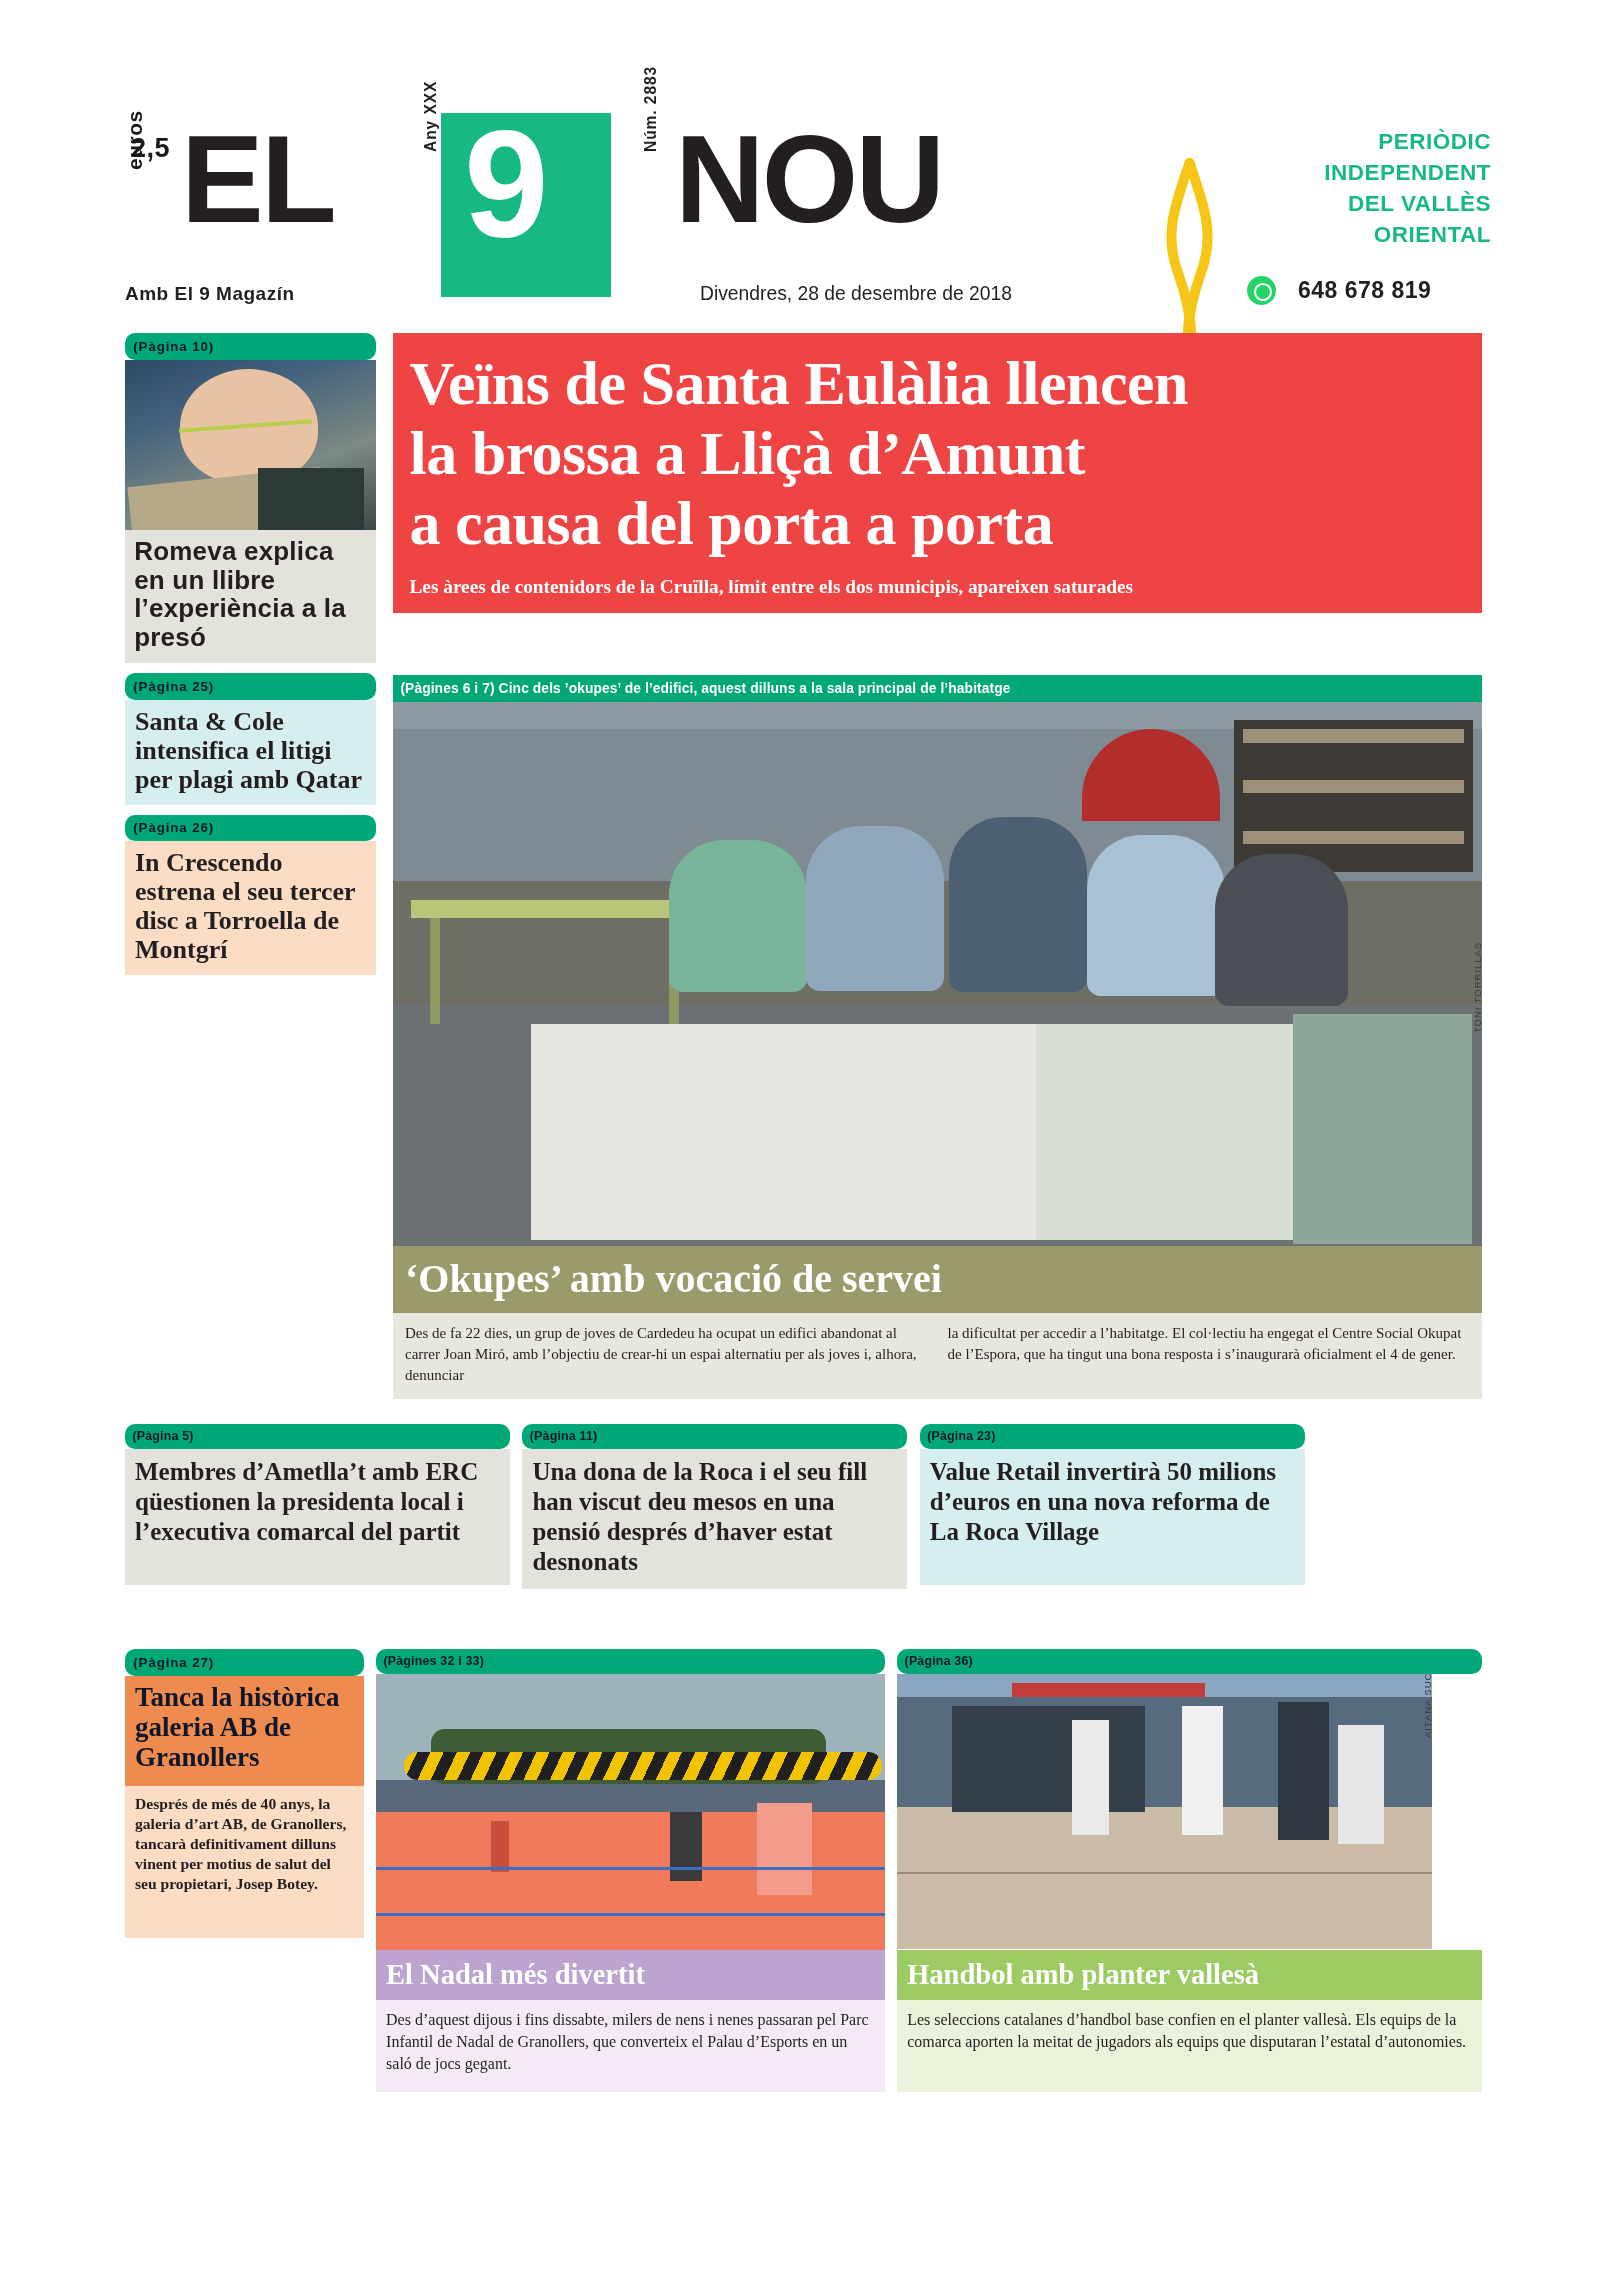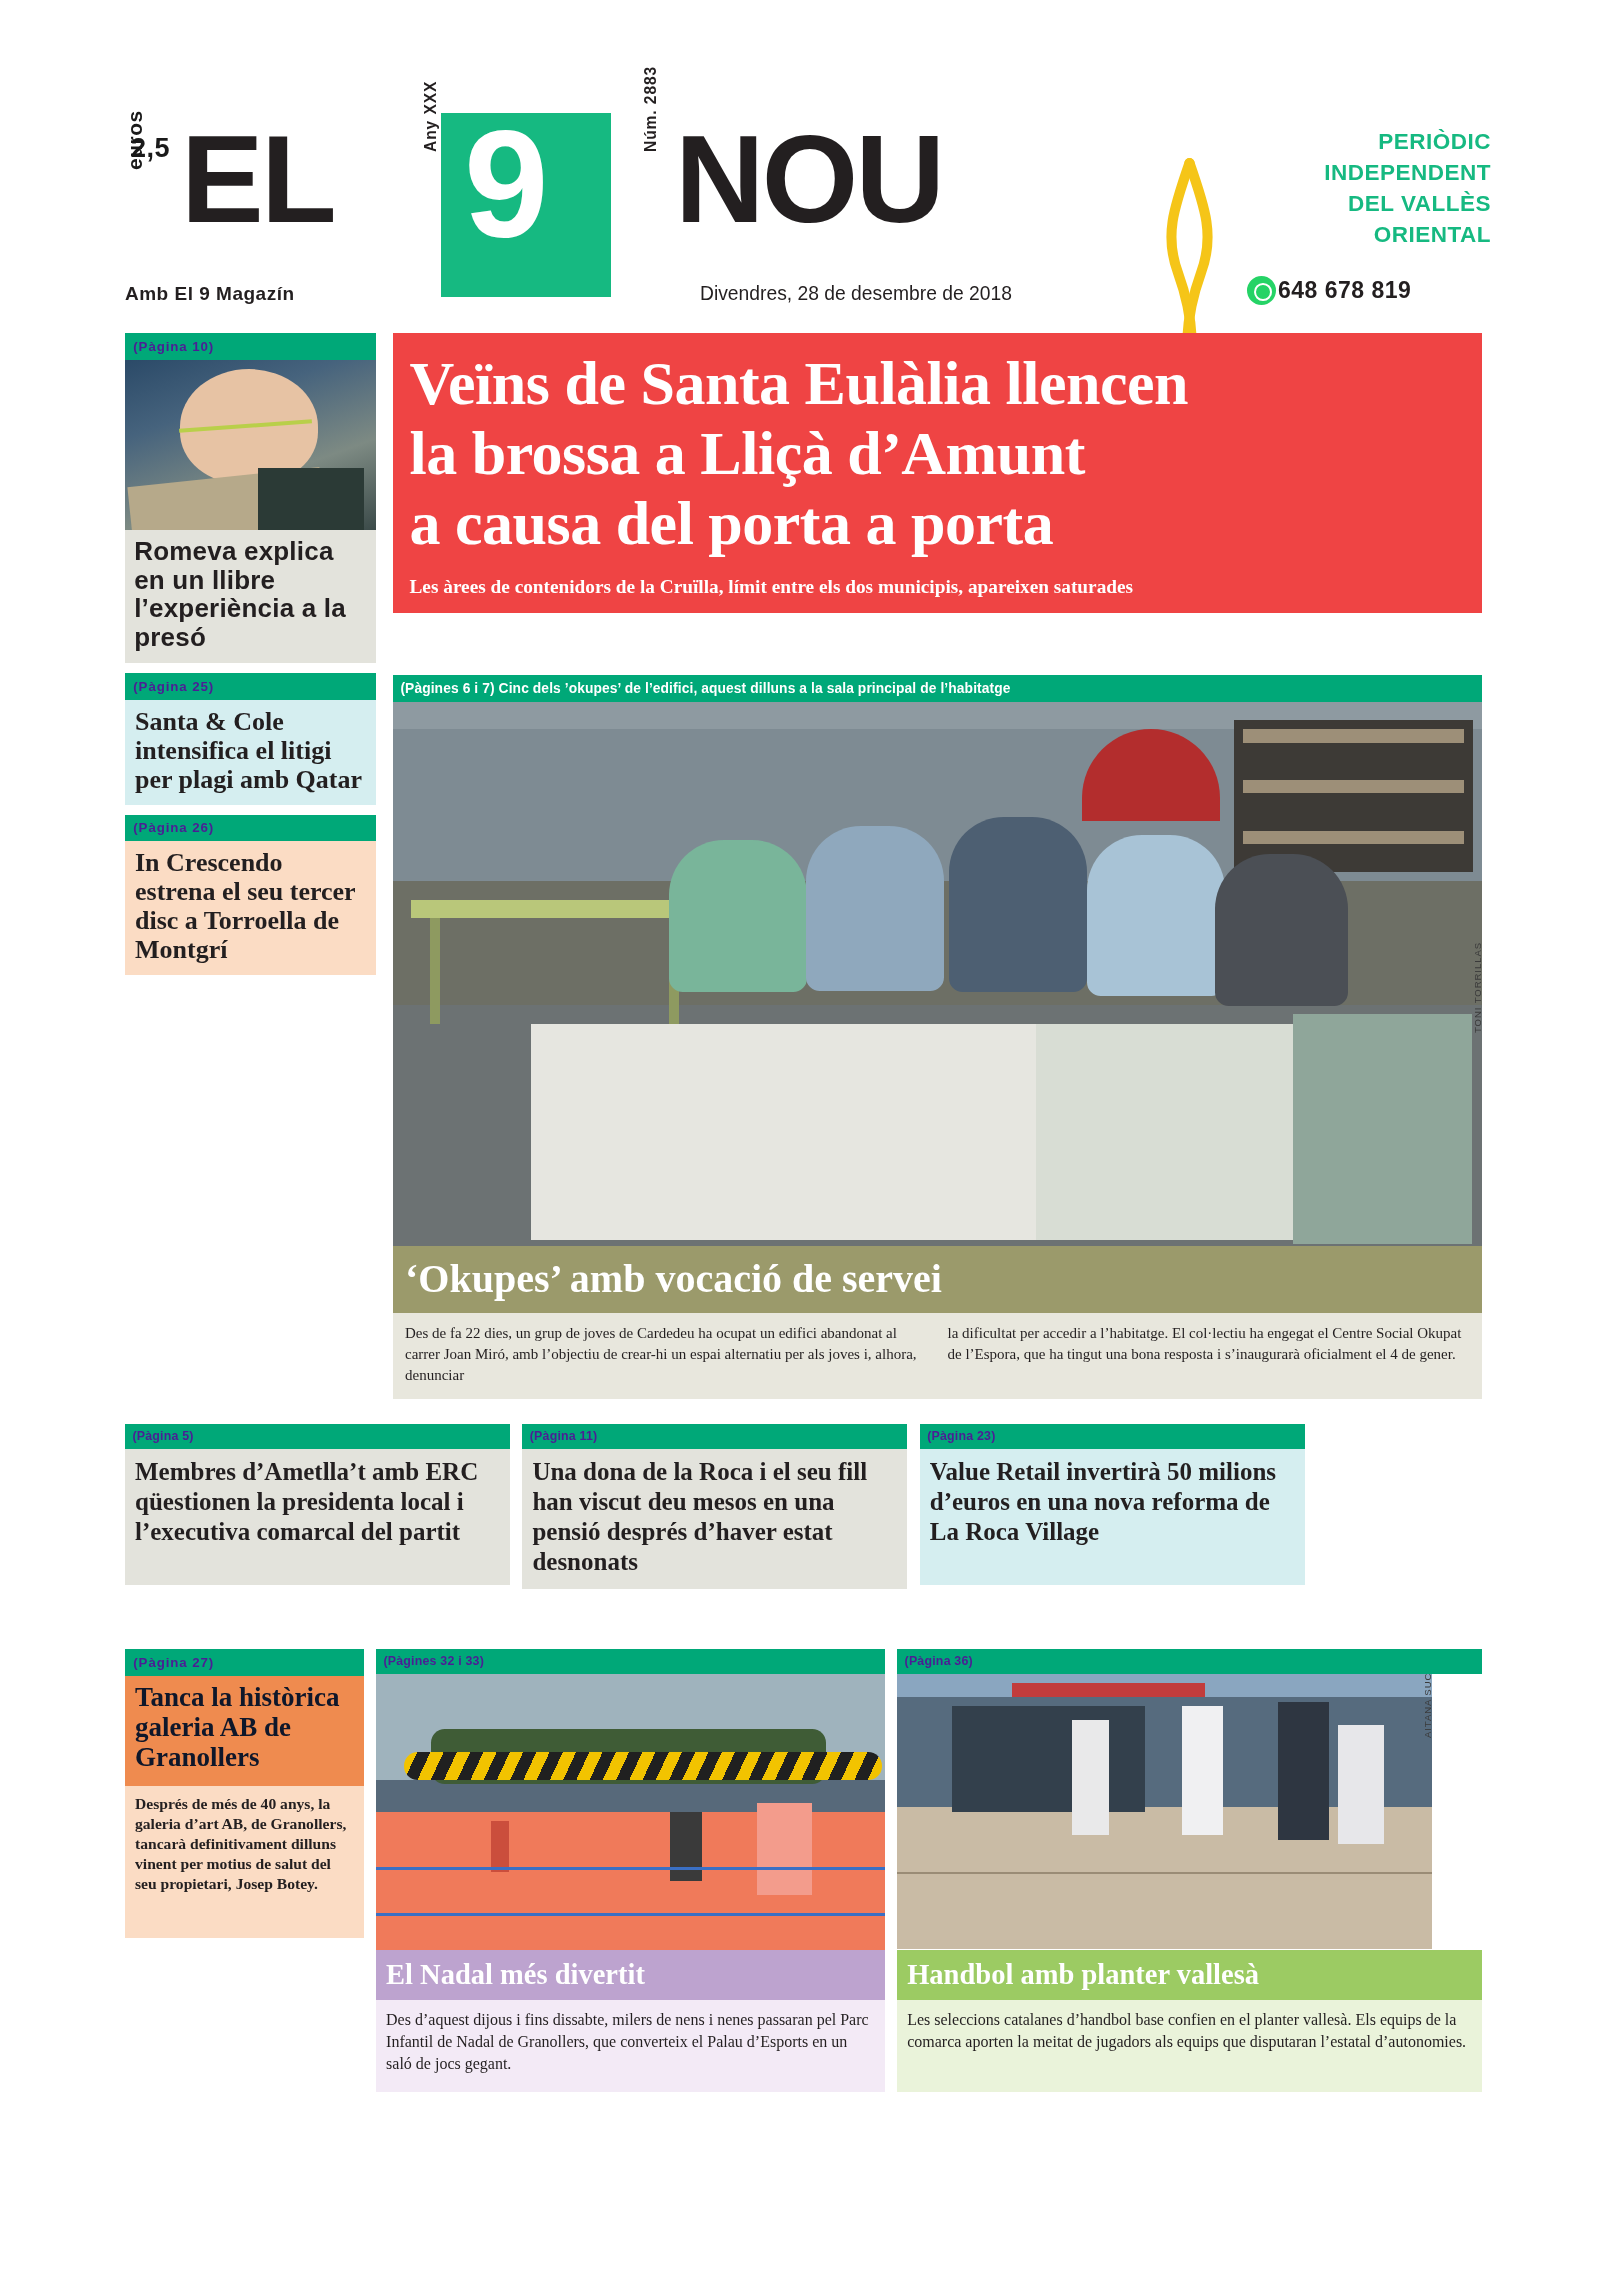--- a/index.html
+++ b/index.html
@@ -131,21 +131,21 @@
     font-weight: 400;
     font-size: 19.3px;
     color: #231f20;
     letter-spacing: 0px;
   }
   .whats {
     position: absolute;
     left: 1247px; top: 276px;
     display: flex;
     align-items: center;
-    gap: 2px;
+    gap: 22px;
   }
   .whats-icon {
     width: 29px; height: 29px;
     border-radius: 50%;
     background: #25D366;
     position: relative;
     display: inline-block;
   }
   .whats-icon::after {
     content: "";
@@ -158,27 +158,28 @@
   .whats-num {
     font-weight: 700;
     font-size: 23px;
     color: #231f20;
     letter-spacing: 0.5px;
   }
 
   
   .pagelabel {
     background: #00a878;
-    color: #4c1d95;
+    color: #0f172a;
     font-weight: 700;
     font-size: 13.3px;
     letter-spacing: 0.9px;
     padding: 5.5px 8.3px 6.4px 8.3px;
     box-sizing: border-box;
     white-space: nowrap;
+    border-radius: 10px;
   }
   .pagelabel.thin {
     font-size: 12.4px;
     letter-spacing: 0.2px;
     padding: 5px 7.4px 6px 7.4px;
   }
 
   
   .col-left {
     position: absolute;

